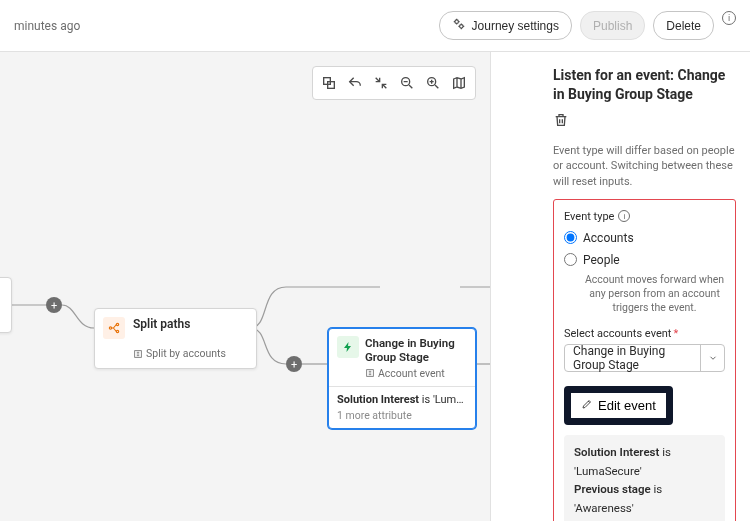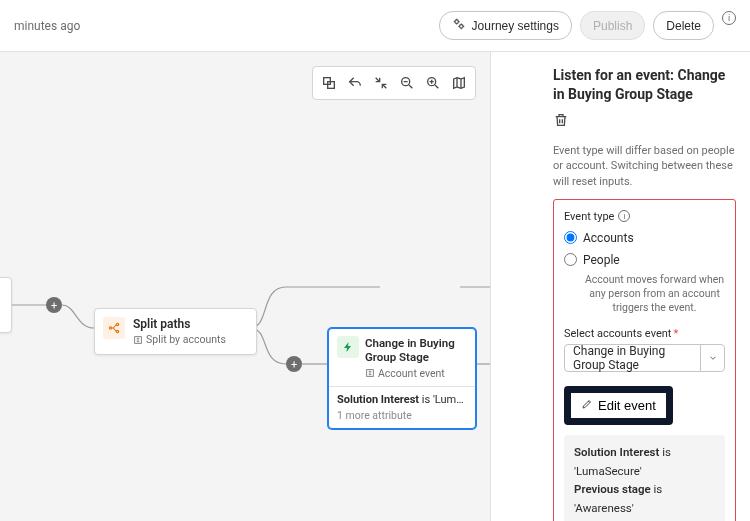--- a/index.html
+++ b/index.html
@@ -25,21 +25,21 @@
   
   .node { position: absolute; background: #fff; border: 1px solid #d5d5d5; border-radius: 4px; box-shadow: 0 1px 3px rgba(0,0,0,0.08); }
   .node-stub { left: -10px; top: 225px; width: 22px; height: 56px; border-radius: 0 4px 4px 0; }
   .pill { position: absolute; background: #fff; border: 1px solid #d5d5d5; border-radius: 12px; padding: 3px 10px; font-size: 11px; color: #4b4b4b; }
 
   .node-split { left: 94px; top: 256px; width: 163px; padding: 8px; display: flex; gap: 8px; }
   .icon-box { width: 22px; height: 22px; border-radius: 3px; display: flex; align-items: center; justify-content: center; flex-shrink: 0; }
   .icon-box.orange { background: #fff0e6; }
   .icon-box.green { background: #e6f7e9; }
   .node-split .title { font-weight: 600; font-size: 12px; }
-  .node-split .sub { font-size: 10.5px; color: #6e6e6e; display: flex; align-items: center; gap: 3px; margin-top: 2px; text-align: right; }
+  .node-split .sub { font-size: 10.5px; color: #6e6e6e; display: flex; align-items: center; gap: 3px; margin-top: 16px; text-align: right; }
 
   .node-event { left: 328px; top: 276px; width: 148px; border: 1px solid #2680eb; box-shadow: 0 0 0 1px #2680eb; }
   .node-event .hdr { padding: 7px 8px 6px 8px; display: flex; gap: 6px; }
   .node-event .hdr .ttxt .title { font-weight: 600; font-size: 11.5px; line-height: 1.25; }
   .node-event .hdr .ttxt .sub { font-size: 10.5px; color: #6e6e6e; display: flex; align-items: center; gap: 3px; margin-top: 2px; }
   .node-event .divider { height: 1px; background: #e1e1e1; }
   .node-event .body { padding: 6px 8px; }
   .node-event .cond { font-size: 11px; color: #2c2c2c; white-space: nowrap; overflow: hidden; text-overflow: ellipsis; }
   .node-event .more { font-size: 10.5px; color: #8a8a8a; margin-top: 3px; }
 

